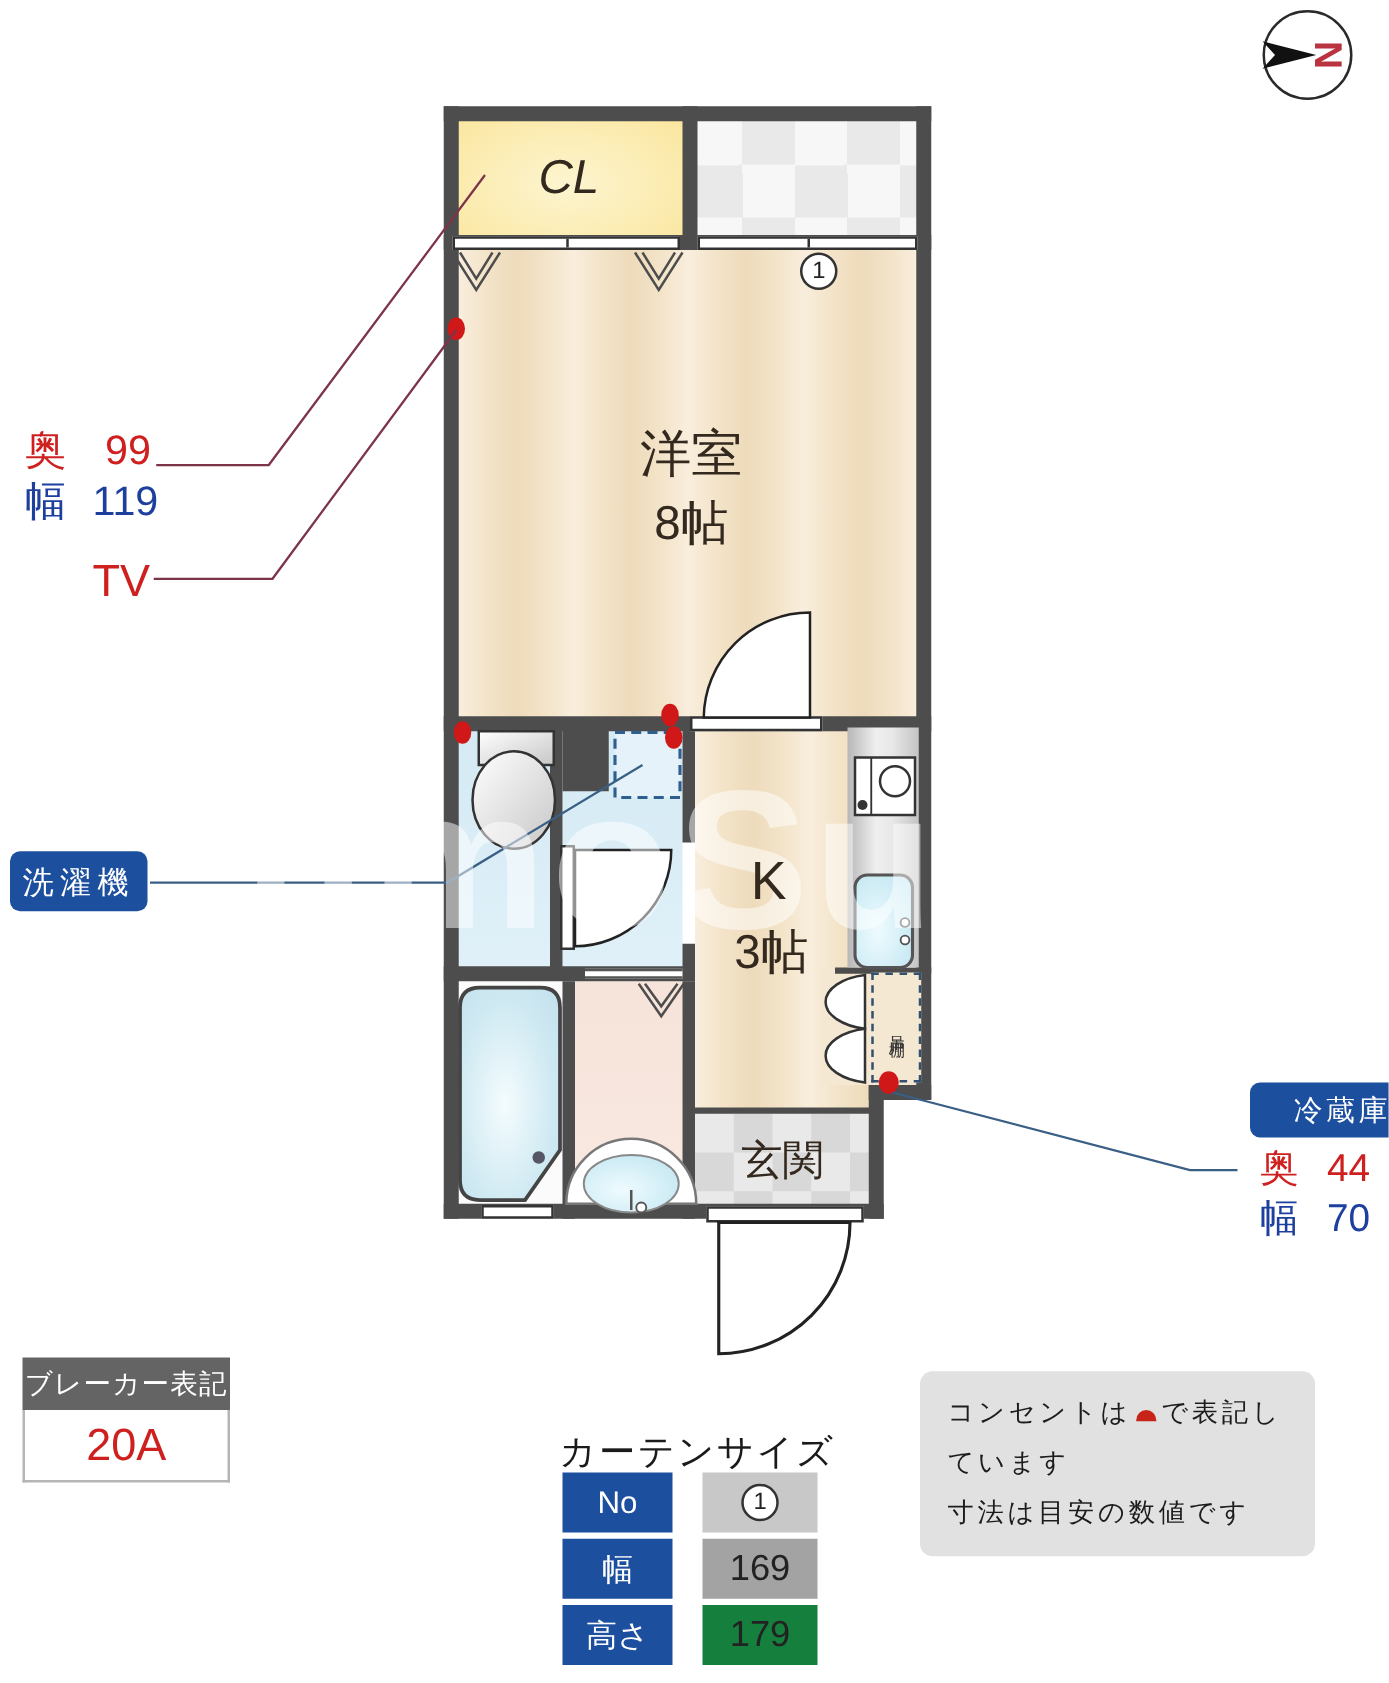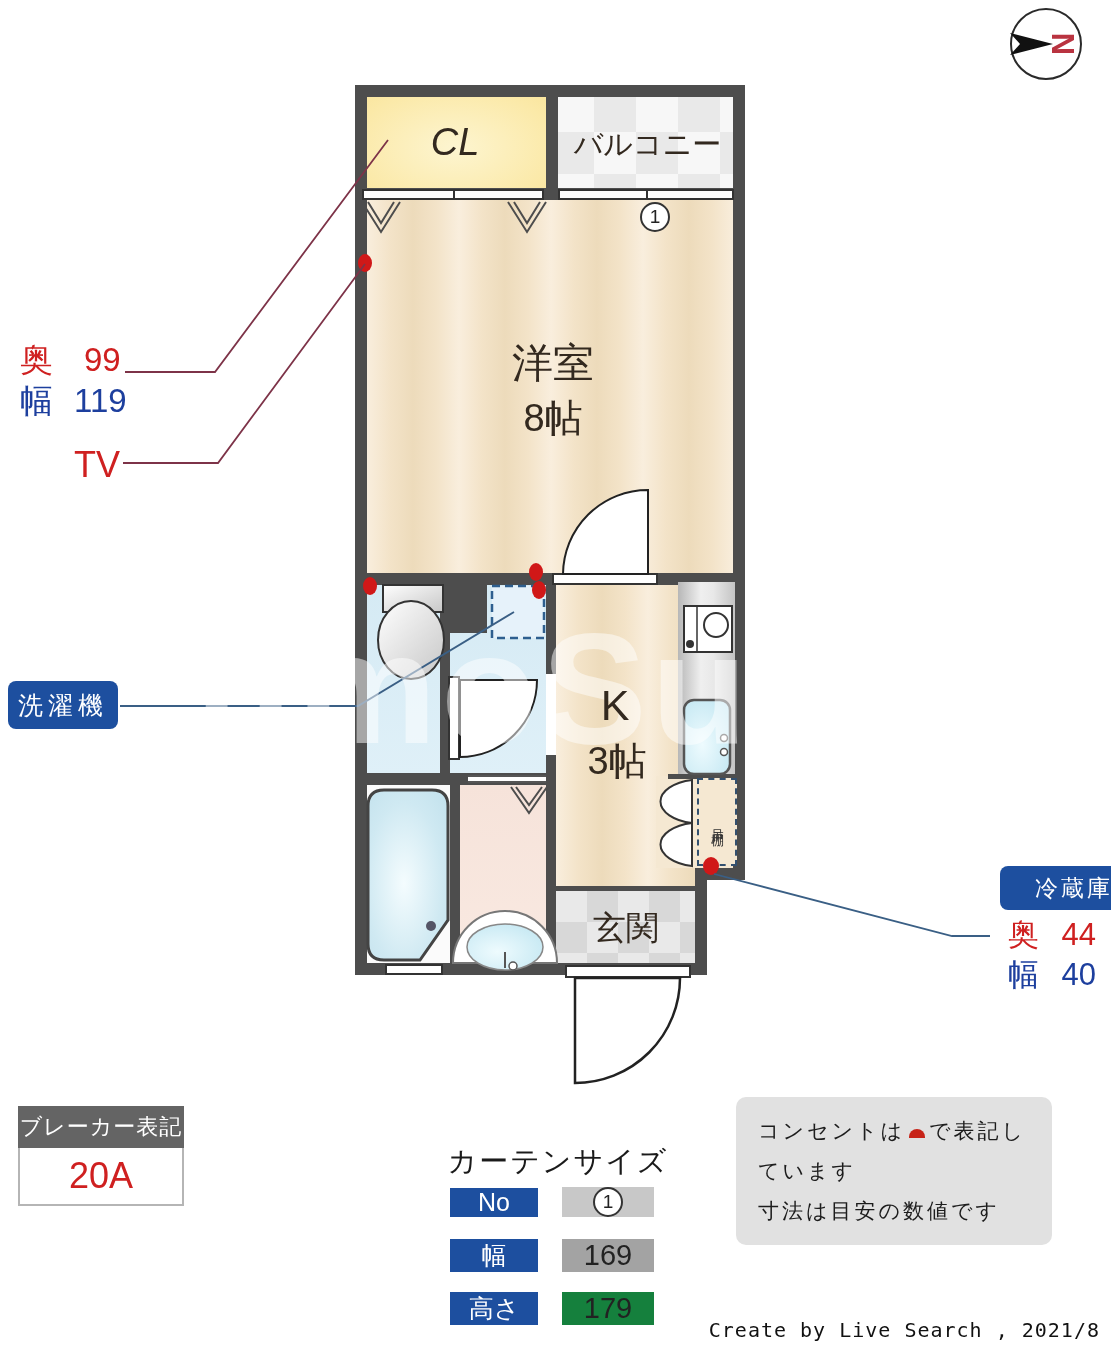--- a/index.html
+++ b/index.html
@@ -34,27 +34,27 @@
   .circ{position:absolute;z-index:6;width:30px;height:30px;border:2px solid #333;border-radius:50%;
         background:#fff;box-sizing:border-box;display:flex;align-items:center;justify-content:center;
         font-size:19px;color:#222;}
   .red-t{color:#cf2020;}
   .blue-t{color:#1d3f9e;}
   .dim-row{position:absolute;z-index:7;display:flex;align-items:baseline;font-size:33px;}
   .dim-row .lab{width:42px;}
   .tag{position:absolute;z-index:7;background:#1d4f9f;color:#fff;border-radius:8px;
        display:flex;align-items:center;justify-content:center;}
   
-  .breaker{position:absolute;z-index:7;width:166px;margin-top:20px;}
+  .breaker{position:absolute;z-index:7;width:166px;}
   .breaker .hd{background:#646464;color:#fff;text-align:center;font-size:22px;padding:6px 0;letter-spacing:1px;}
   .breaker .bd{background:#fff;border:2px solid #b5b5b5;border-top:none;text-align:center;
                font-size:36px;padding:7px 0;}
   
   .curtain-title{position:absolute;z-index:7;font-size:29px;color:#1a1a1a;letter-spacing:2px;width:230px;text-align:center;}
-  .ct-row{position:absolute;z-index:7;display:flex;height:48px;align-items:center;}
+  .ct-row{position:absolute;z-index:7;display:flex;height:48px;}
   .ct-lab{width:88px;background:#1d4f9f;color:#fff;display:flex;align-items:center;justify-content:center;font-size:25px;}
   .ct-gap{width:24px;}
   .ct-val{width:92px;display:flex;align-items:center;justify-content:center;font-size:29px;color:#222;}
   
   .note{position:absolute;z-index:7;background:#e1e1e1;border-radius:10px;padding:14px 22px;
         font-size:21px;letter-spacing:3px;line-height:40px;color:#1c1c1c;}
   .dome{display:inline-block;width:16px;height:9px;background:#c72318;border-radius:8px 8px 0 0;
         margin:0 4px;vertical-align:baseline;}
   .credit{position:absolute;z-index:7;font-family:"DejaVu Sans Mono","Liberation Mono",monospace;
           font-size:20px;color:#111;letter-spacing:1px;}
@@ -199,21 +199,20 @@
       <polyline points="714,874 952,936 990,936" stroke="#3a5f85"></polyline>
     </g>
 
     <g>
       <circle cx="1046" cy="44" r="35" fill="#ffffff" stroke="#2a2a2a" stroke-width="2"></circle>
       <polygon points="1010,33 1053,44 1010,55 1020,44" fill="#111"></polygon>
     </g>
   </svg>
 
   <div class="room-label" style="left:400px;top:121px;width:110px;font-size:38px;font-style:italic;">CL</div>
-  <div class="room-label" style="left:560px;top:125px;width:175px;font-size:29px;">バルコニー</div>
   <div class="circ" style="left:640px;top:202px;">1</div>
   <div class="room-label" style="left:493px;top:336px;width:120px;font-size:41px;">洋室</div>
   <div class="room-label" style="left:497px;top:393px;width:112px;font-size:38px;">8帖</div>
   <div class="room-label" style="left:580px;top:681px;width:70px;font-size:43px;">K</div>
   <div class="room-label" style="left:572px;top:736px;width:90px;font-size:38px;">3帖</div>
   <div class="room-label" style="left:563px;top:906px;width:126px;font-size:33px;">玄関</div>
 
   <div class="watermark" style="left:196px;top:598px;">umoSuum</div>
 
   <div class="dim-row red-t" style="left:20px;top:338px;">
@@ -233,21 +232,21 @@
 
   <div class="tag" style="left:1000px;top:866px;width:102px;height:44px;font-size:23px;letter-spacing:3px;padding-left:23px;">
     <span>冷蔵庫</span>
   </div>
   <div class="dim-row red-t" style="left:1008px;top:914px;font-size:31px;width:88px;justify-content:space-between;">
     <span>奥</span>
     <span>44</span>
   </div>
   <div class="dim-row blue-t" style="left:1008px;top:954px;font-size:31px;width:88px;justify-content:space-between;">
     <span>幅</span>
-    <span>40</span>
+    <span>70</span>
   </div>
 
   <div class="breaker" style="left:18px;top:1086px;">
     <div class="hd">ブレーカー表記</div>
     <div class="bd red-t">20A</div>
   </div>
 
   <div class="curtain-title" style="left:443px;top:1142px;">カーテンサイズ</div>
   <div class="ct-row" style="left:450px;top:1178px;">
     <div class="ct-lab">No</div>
@@ -265,17 +264,16 @@
     <div class="ct-lab">高さ</div>
     <div class="ct-gap"></div>
     <div class="ct-val" style="background:#15803d;">179</div>
   </div>
 
   <div class="note" style="left:736px;top:1097px;width:272px;">
     <span>コンセントは</span><span class="dome"></span><span>で表記しています</span><br>
     <span>寸法は目安の数値です</span>
   </div>
 
-  <div class="credit" style="left:640px;top:1318px;width:460px;text-align:right;">Create by Live Search , 2021/8</div>
 
   <div class="compass-n" style="left:1051px;top:26px;">N</div>
 
 </div>
 
 </body></html>

